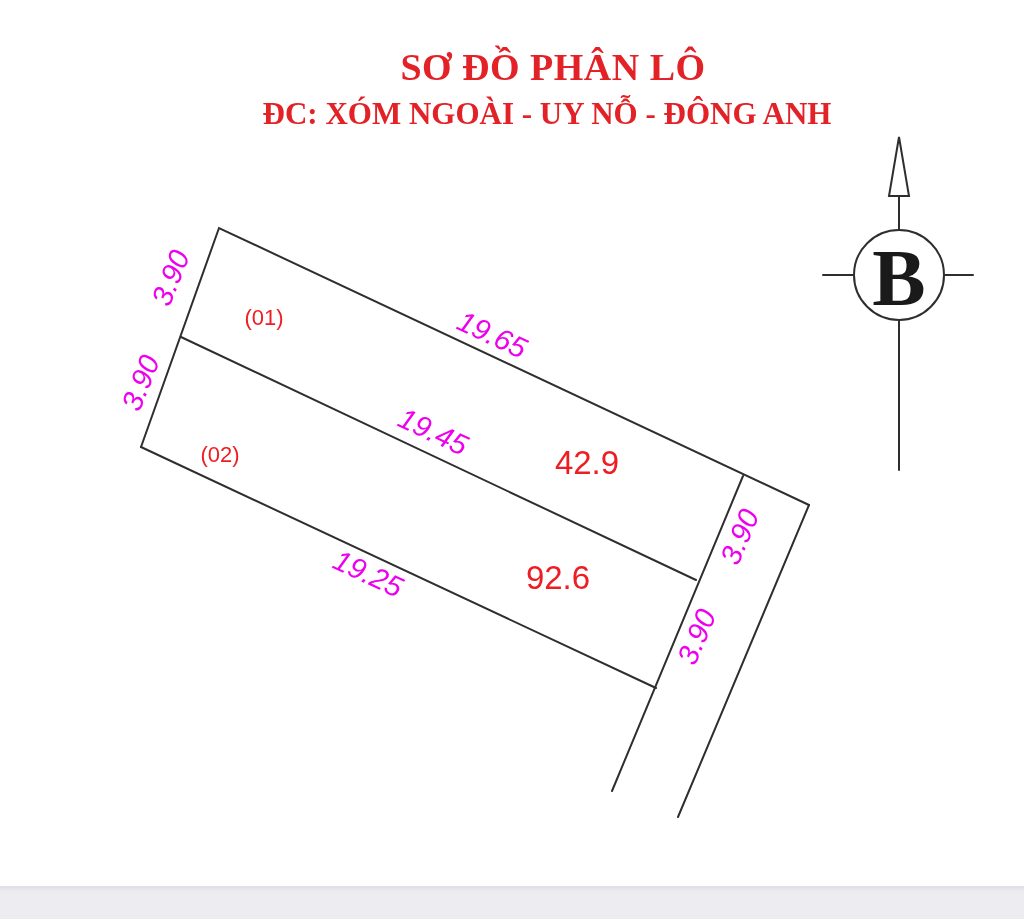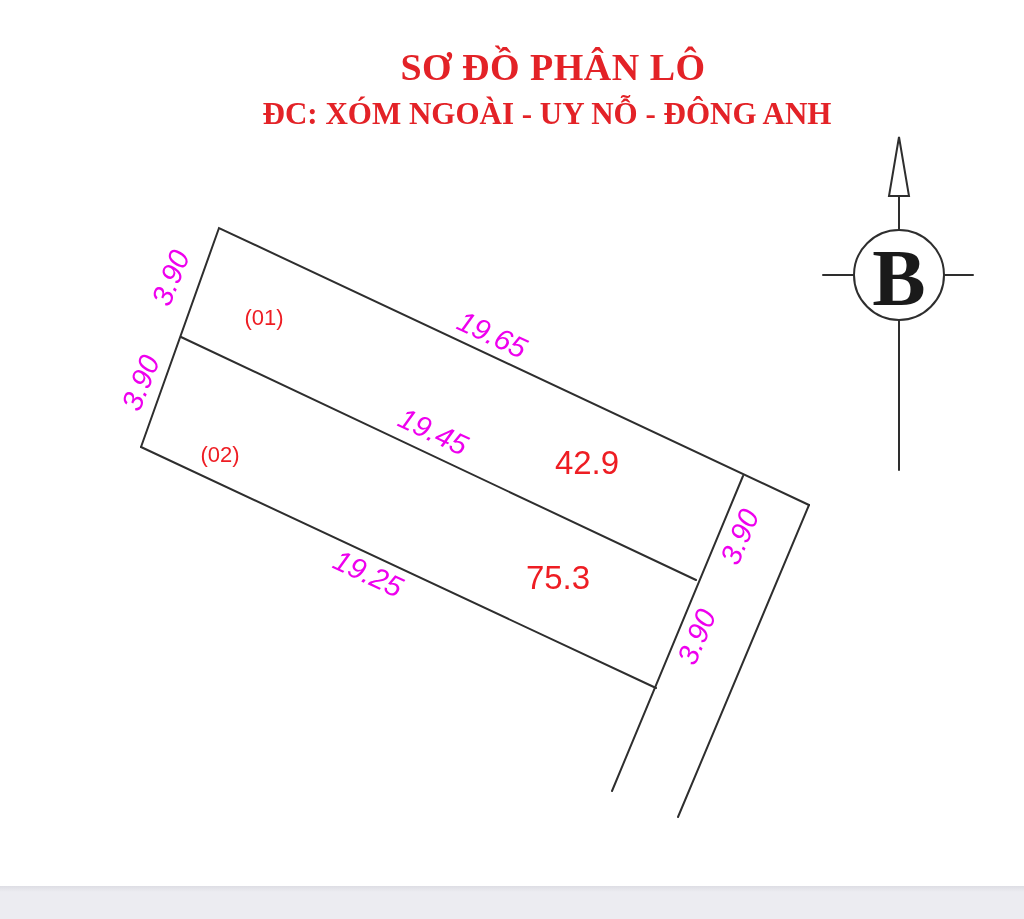--- a/index.html
+++ b/index.html
@@ -100,21 +100,21 @@
       <line class="ln" x1="823" y1="275" x2="973" y2="275"></line>
       <polygon class="shape" points="899,137 889,196 909,196"></polygon>
       <circle class="shape" cx="899" cy="275" r="45" stroke-width="2.5"></circle>
     </g>
   </svg>
 
   <div class="lbl red-lbl" style="left:264px; top:318px;">(01)</div>
   <div class="lbl red-lbl" style="left:220px; top:427px;margin-top:28px;">(02)</div>
 
   <div class="lbl area-lbl" style="left:587px; top:462px;">42.9</div>
-  <div class="lbl area-lbl" style="left:558px; top:577px;">75.3</div>
+  <div class="lbl area-lbl" style="left:558px; top:577px;">92.6</div>
 
   <div class="lbl dim-lbl" style="left:492px; top:335px; --r:25deg;">19.65</div>
   <div class="lbl dim-lbl" style="left:433px; top:432px; --r:25deg;">19.45</div>
   <div class="lbl dim-lbl" style="left:368px; top:574px; --r:25deg;">19.25</div>
 
   <div class="lbl dim-lbl" style="left:171px; top:278px; --r:-68deg;">3.90</div>
   <div class="lbl dim-lbl" style="left:141px; top:383px; --r:-68deg;">3.90</div>
 
   <div class="lbl dim-lbl" style="left:740px; top:537px; --r:-67deg;">3.90</div>
   <div class="lbl dim-lbl" style="left:697px; top:637px; --r:-67deg;">3.90</div>

